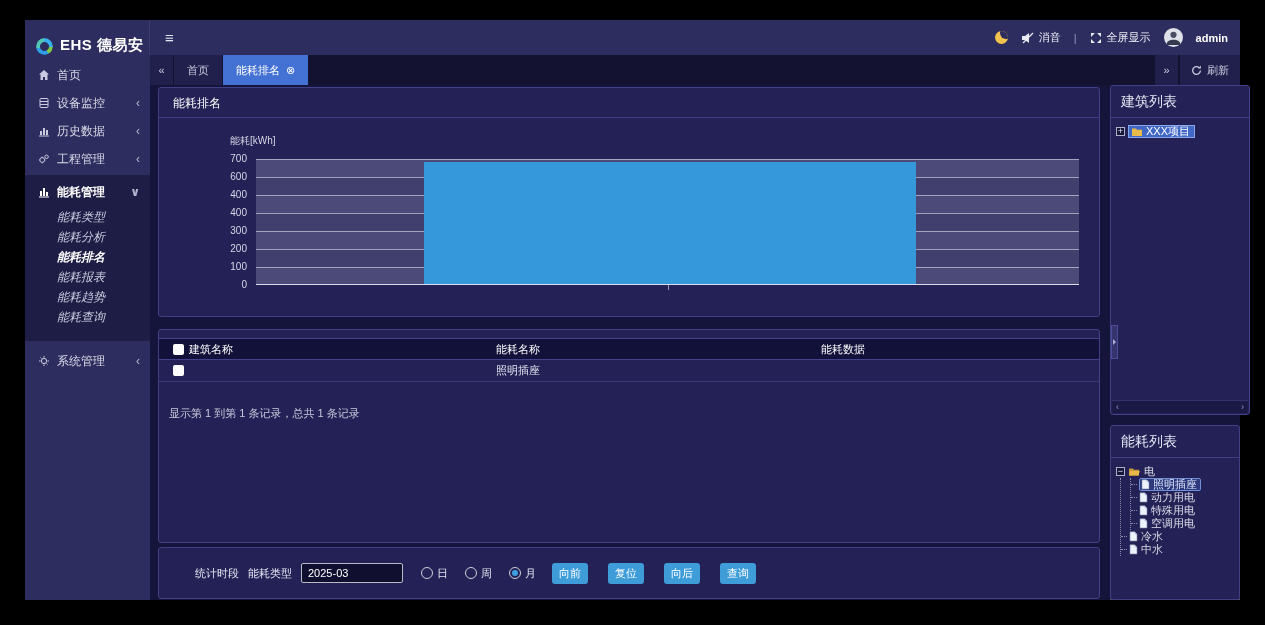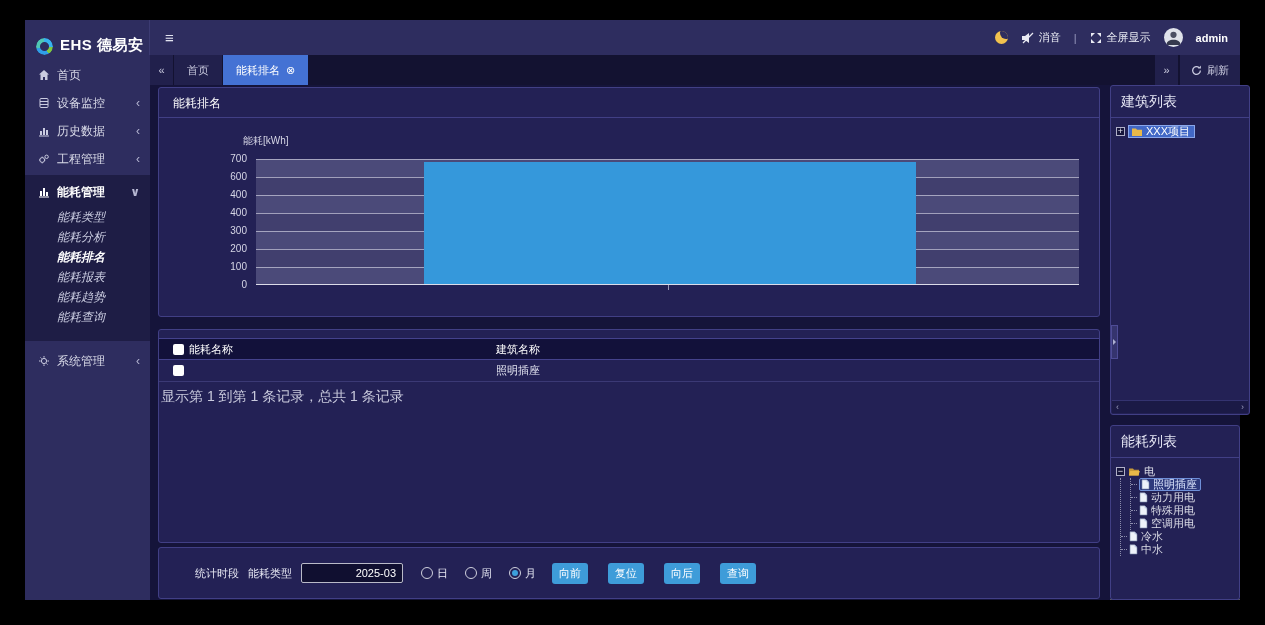--- a/index.html
+++ b/index.html
@@ -41,40 +41,40 @@
   .tab.active { background:#4472d4; color:#fff; }
   .tab-close { font-size:11px; line-height:1; }
   .tab-spacer { flex:1; background:#131231; }
   .tab-refresh { display:flex; align-items:center; gap:5px; padding:15px 11px; background:#21204c; border-left:1px solid #131231; cursor:pointer; white-space:nowrap; }
 
   
   .main { position:absolute; left:125px; top:65px; width:960px; height:515px; background:#15143a; }
   .panel { position:absolute; background:#232155; border:1px solid #413f85; border-radius:3px; }
   .chart-panel { left:8px; top:2px; width:942px; height:230px; }
   .panel-header { height:30px; line-height:30px; padding:0 14px; font-size:12px; color:#fff; border-bottom:1px solid #413f85; }
-  .ylabel { position:absolute; left:84px; top:46px; font-size:10px; color:#d6d6e6; }
+  .ylabel { position:absolute; left:71px; top:46px; font-size:10px; color:#d6d6e6; }
   .ytick-labels { position:absolute; left:0; top:64px; width:88px; height:140px; display:flex; flex-direction:column; justify-content:space-between; align-items:flex-end; font-size:10px; color:#d6d6e6; }
   .ytick-labels span { line-height:14px; }
   .plot { position:absolute; left:97px; top:71px; width:823px; height:126px; border-bottom:1px solid #dcdce8;
           background-image:
             repeating-linear-gradient(to bottom, rgba(225,225,238,.6) 0 1px, transparent 1px 18px),
             repeating-linear-gradient(to bottom, #4b4a79 0 18px, #413f6e 18px 36px); }
   .bar { position:absolute; left:168px; bottom:0; width:492px; background:#3598db; }
   .xtick { position:absolute; left:50%; bottom:-6px; width:1px; height:5px; background:#9a9ab8; }
 
   .table-panel { left:8px; top:244px; width:942px; height:214px; padding-top:8px; }
   .grid-row { display:grid; grid-template-columns:30px 307px 325px 1fr; align-items:center; font-size:11px; }
   .t-header { height:22px; background:#12113a; border-top:1px solid #44428c; border-bottom:1px solid #44428c; color:#fff; }
   .t-row { height:22px; border-bottom:1px solid #3b3975; color:#e5e6f2; }
   .checkbox { width:11px; height:11px; background:#fff; border-radius:2px; margin-left:14px; cursor:pointer; }
-  .t-summary { margin-top:6px; padding-left:2px; font-size:14px; color:#c9cadd; }
+  .t-summary { margin-top:24px; padding-left:10px; font-size:11px; color:#c9cadd; }
 
   .bottom-panel { left:8px; top:462px; width:942px; height:52px; display:flex; align-items:center; padding-left:36px; font-size:11px; color:#e5e6f2; }
   .bp-label { margin-right:9px; white-space:nowrap; }
-  .time-input { width:102px; height:20px; background:#100f30; border:1px solid #b9bac8; border-radius:2px; color:#fff; font-size:11px; padding:0 6px;text-align:right; }
+  .time-input { width:102px; height:20px; background:#100f30; border:1px solid #b9bac8; border-radius:2px; color:#fff; font-size:11px; padding:0 6px; }
   .radio-group { display:flex; gap:17px; margin-left:18px; }
   .radio { display:flex; align-items:center; gap:4px; cursor:pointer; }
   .rdot { width:12px; height:12px; border:1px solid #cfd0dd; border-radius:50%; position:relative; }
   .rdot.checked::after { content:''; position:absolute; inset:2px; background:#3da0dc; border-radius:50%; }
   .btn-group { display:flex; gap:20px; margin-left:16px; }
   .btn { background:#3e9cd9; color:#fff; font-size:11px; padding:3px 7px; border-radius:3px; border:none; cursor:pointer; white-space:nowrap; }
 
   
   .right { position:absolute; left:1085px; top:65px; width:130px; height:515px; }
   .building-panel { left:0; top:0; width:140px; height:330px; }
@@ -253,22 +253,23 @@
         </div>
       <div class="plot">
         <div class="bar" style="height: 97.6771%; background: rgb(53, 152, 219);"></div>
         <div class="xtick"></div>
       </div>
     </div>
 
     <div class="panel table-panel">
       <div class="grid-row t-header">
         <span class="checkbox"></span>
+        <span>建筑名称</span>
         <span>能耗名称</span>
-        <span>建筑名称</span>
+        <span>能耗数据</span>
       </div>
       <div class="grid-row t-row">
         <span class="checkbox"></span>
         <span></span>
         <span>照明插座</span>
       </div>
       <div class="t-summary">显示第 1 到第 1 条记录，总共 1 条记录</div>
     </div>
 
     <div class="panel bottom-panel">

